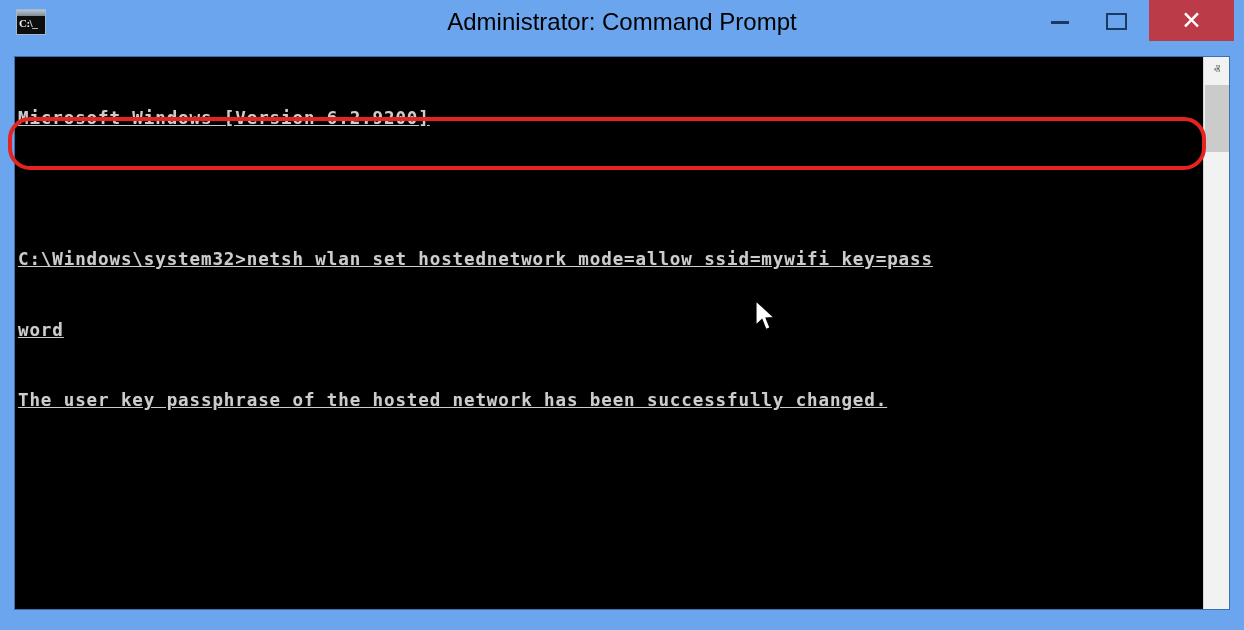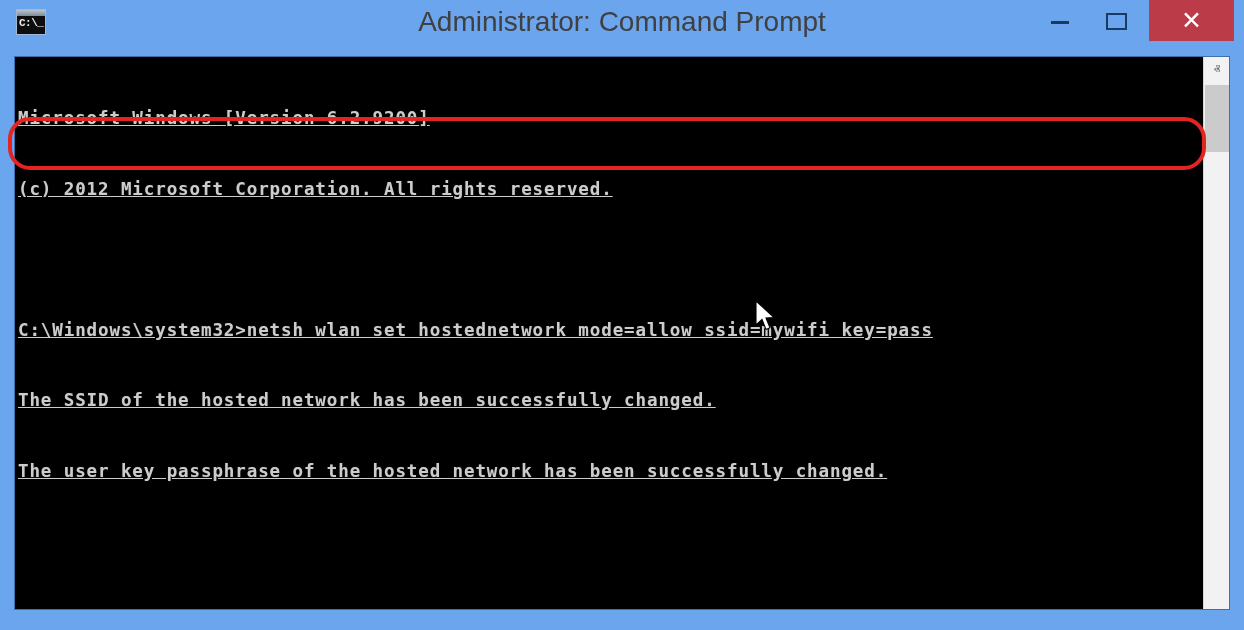--- a/index.html
+++ b/index.html
@@ -45,37 +45,37 @@
   #app-icon .icon-topbar {
     position: absolute;
     left: 0; top: 0;
     width: 100%; height: 6px;
     background: linear-gradient(to bottom, #b9c4cf, #7d8a96);
   }
   #app-icon .icon-text {
     position: absolute;
     left: 2px; top: 7px;
     color: #f0f0f0;
-    font-family: Liberation Mono, monospace;
+    font-family: Liberation Serif, serif;
     font-size: 11px;
     font-weight: bold;
     letter-spacing: -0.5px;
     line-height: 13px;
     white-space: nowrap;
   }
 
   #window-title {
     position: absolute;
     left: 0; top: 0;
     width: 1244px;
     height: 44px;
     line-height: 44px;
     text-align: center;
-    color: #404040;
-    font-size: 28px;
+    color: #000000;
+    font-size: 24px;
     font-family: "Liberation Sans", sans-serif;
     white-space: nowrap;
     pointer-events: none;
   }
 
   .win-btn {
     position: absolute;
     top: 0;
     height: 41px;
     width: 52px;
@@ -231,24 +231,23 @@
 
     <button class="win-btn" id="btn-close">
       <span class="glyph">✕</span>
     </button>
   </div>
 
   <div id="console-frame">
 
     <div id="console-text">
       <span class="line">Microsoft Windows [Version 6.2.9200]</span>
-      <span class="line">(c) 2012 Microsoft Corporation. All rights reserved.</span>
       <span class="line"></span>
       <span class="line">C:\Windows\system32&gt;netsh wlan set hostednetwork mode=allow ssid=mywifi key=pass</span>
-      <span class="line">The SSID of the hosted network has been successfully changed.</span>
+      <span class="line">word</span>
       <span class="line">The user key passphrase of the hosted network has been successfully changed.</span>
       
       
       
     </div>
 
     <svg id="mouse-cursor" viewBox="0 0 24 34">
       <polygon points="2,1 2,25 8,19.5 12,29.5 16,27.7 12,18 20,17.5" fill="#ffffff" stroke="#000000" stroke-width="1.1"></polygon>
     </svg>
 

